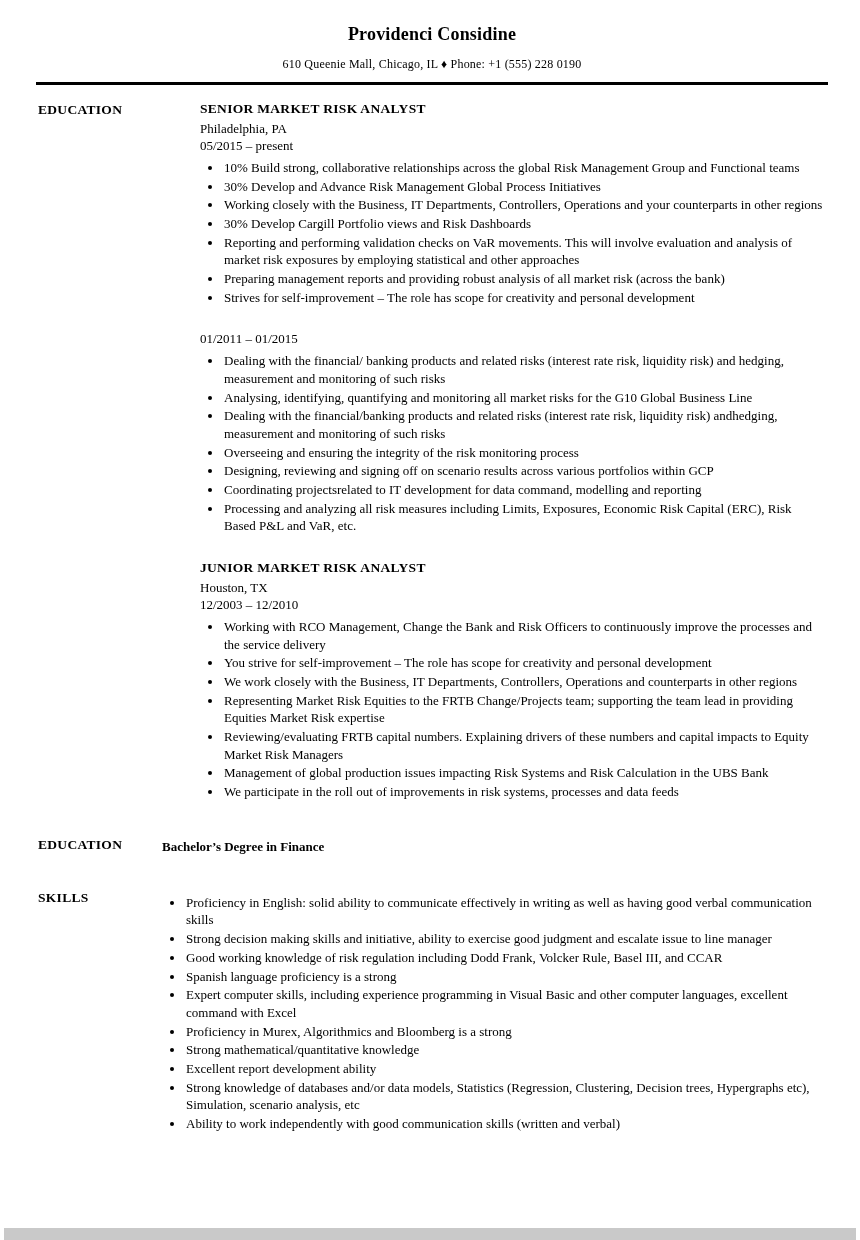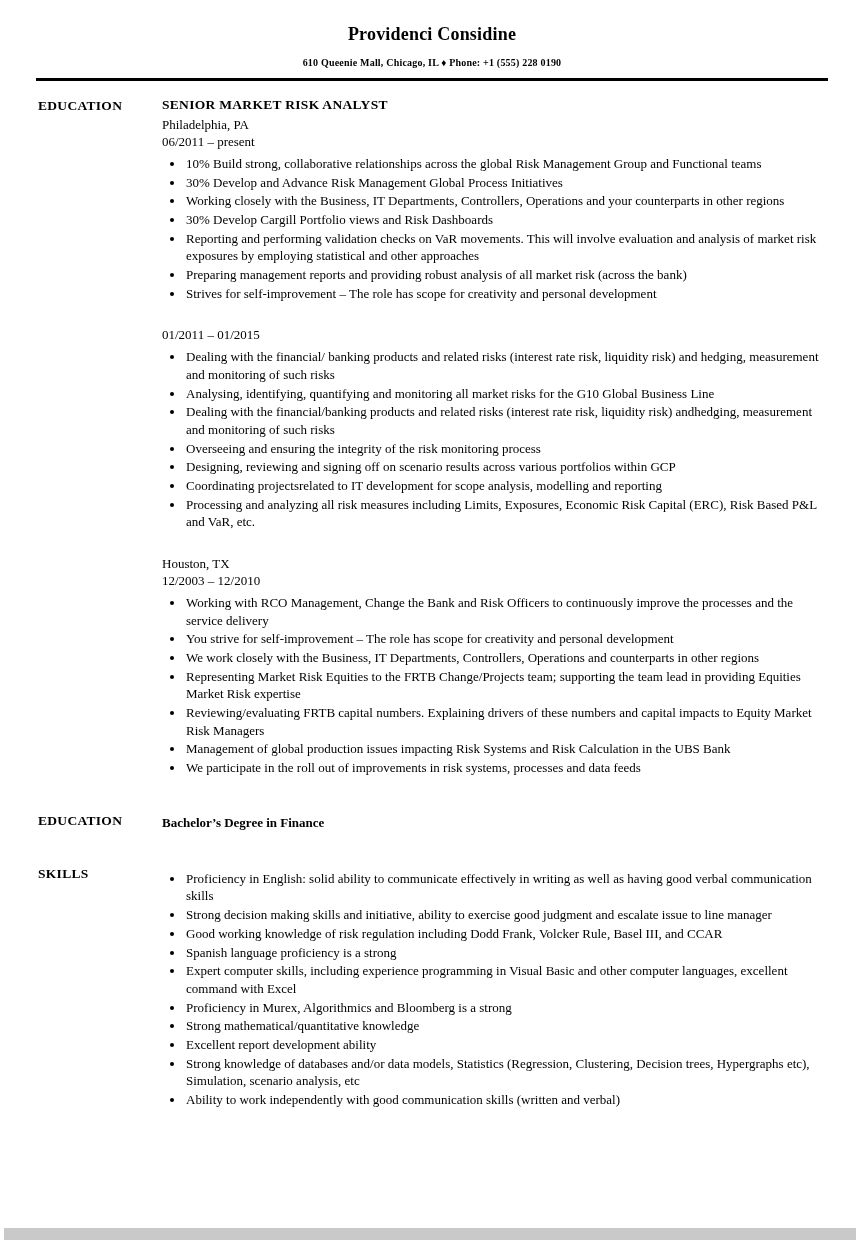--- a/index.html
+++ b/index.html
@@ -20,22 +20,22 @@
   }
   .name {
     text-align: center;
     font-size: 18px;
     font-weight: bold;
     letter-spacing: 0.2px;
     margin-top: 2px;
   }
   .contact {
     text-align: center;
-    font-size: 10px;
-    font-weight: bold;
+    font-size: 12px;
+    font-weight: normal;
     margin-top: 12px;
     letter-spacing: 0.2px;
   }
   .rule {
     border: none;
     border-top: 3px solid #000000;
     margin: 10px -2px 16px -2px;
   }
   .section {
     display: flex;
@@ -45,21 +45,21 @@
   .section:last-of-type { margin-bottom: 8px; }
   .section-label {
     flex: 0 0 124px;
     width: 124px;
     font-weight: bold;
     font-size: 13.5px;
     letter-spacing: 0.3px;
     padding-top: 1px;
   }
   .section-content { flex: 1; min-width: 0; }
-  .job { margin-bottom: 25px; }
+  .job { margin-bottom: 25px; margin-left: 38px; }
   .job:last-child { margin-bottom: 0; }
   .job-title {
     font-weight: bold;
     font-size: 13.5px;
     letter-spacing: 0.3px;
   }
   .job-location {
     font-weight: normal;
     font-size: 13px;
     margin-top: 4px;
@@ -108,46 +108,47 @@
     <hr class="rule">
   </header>
 
   <section class="section">
     <div class="section-label">EDUCATION</div>
     <div class="section-content">
 
       <article class="job">
         <div class="job-title">SENIOR MARKET RISK ANALYST</div>
         <div class="job-location">Philadelphia, PA</div>
-        <div class="job-dates">06/2011 – present</div>
+        <div class="job-dates">05/2015 – present</div>
         <ul class="bullets">
             <li>10% Build strong, collaborative relationships across the global Risk Management Group and Functional teams</li>
             <li>30% Develop and Advance Risk Management Global Process Initiatives</li>
             <li>Working closely with the Business, IT Departments, Controllers, Operations and your counterparts in other regions</li>
             <li>30% Develop Cargill Portfolio views and Risk Dashboards</li>
             <li>Reporting and performing validation checks on VaR movements. This will involve evaluation and analysis of market risk exposures by employing statistical and other approaches</li>
             <li>Preparing management reports and providing robust analysis of all market risk (across the bank)</li>
             <li>Strives for self-improvement – The role has scope for creativity and personal development</li>
           </ul>
       </article>
 
       <article class="job">
         <div class="job-dates">01/2011 – 01/2015</div>
         <ul class="bullets">
             <li>Dealing with the financial/ banking products and related risks (interest rate risk, liquidity risk) and hedging, measurement and monitoring of such risks</li>
             <li>Analysing, identifying, quantifying and monitoring all market risks for the G10 Global Business Line</li>
             <li>Dealing with the financial/banking products and related risks (interest rate risk, liquidity risk) andhedging, measurement and monitoring of such risks</li>
             <li>Overseeing and ensuring the integrity of the risk monitoring process</li>
             <li>Designing, reviewing and signing off on scenario results across various portfolios within GCP</li>
-            <li>Coordinating projectsrelated to IT development for scope analysis, modelling and reporting</li>
+            <li>Coordinating projectsrelated to IT development for data command, modelling and reporting</li>
             <li>Processing and analyzing all risk measures including Limits, Exposures, Economic Risk Capital (ERC), Risk Based P&amp;L and VaR, etc.</li>
           </ul>
       </article>
 
       <article class="job">
+        <div class="job-title">JUNIOR MARKET RISK ANALYST</div>
         <div class="job-location">Houston, TX</div>
         <div class="job-dates">12/2003 – 12/2010</div>
         <ul class="bullets">
             <li>Working with RCO Management, Change the Bank and Risk Officers to continuously improve the processes and the service delivery</li>
             <li>You strive for self-improvement – The role has scope for creativity and personal development</li>
             <li>We work closely with the Business, IT Departments, Controllers, Operations and counterparts in other regions</li>
             <li>Representing Market Risk Equities to the FRTB Change/Projects team; supporting the team lead in providing Equities Market Risk expertise</li>
             <li>Reviewing/evaluating FRTB capital numbers. Explaining drivers of these numbers and capital impacts to Equity Market Risk Managers</li>
             <li>Management of global production issues impacting Risk Systems and Risk Calculation in the UBS Bank</li>
             <li>We participate in the roll out of improvements in risk systems, processes and data feeds</li>

